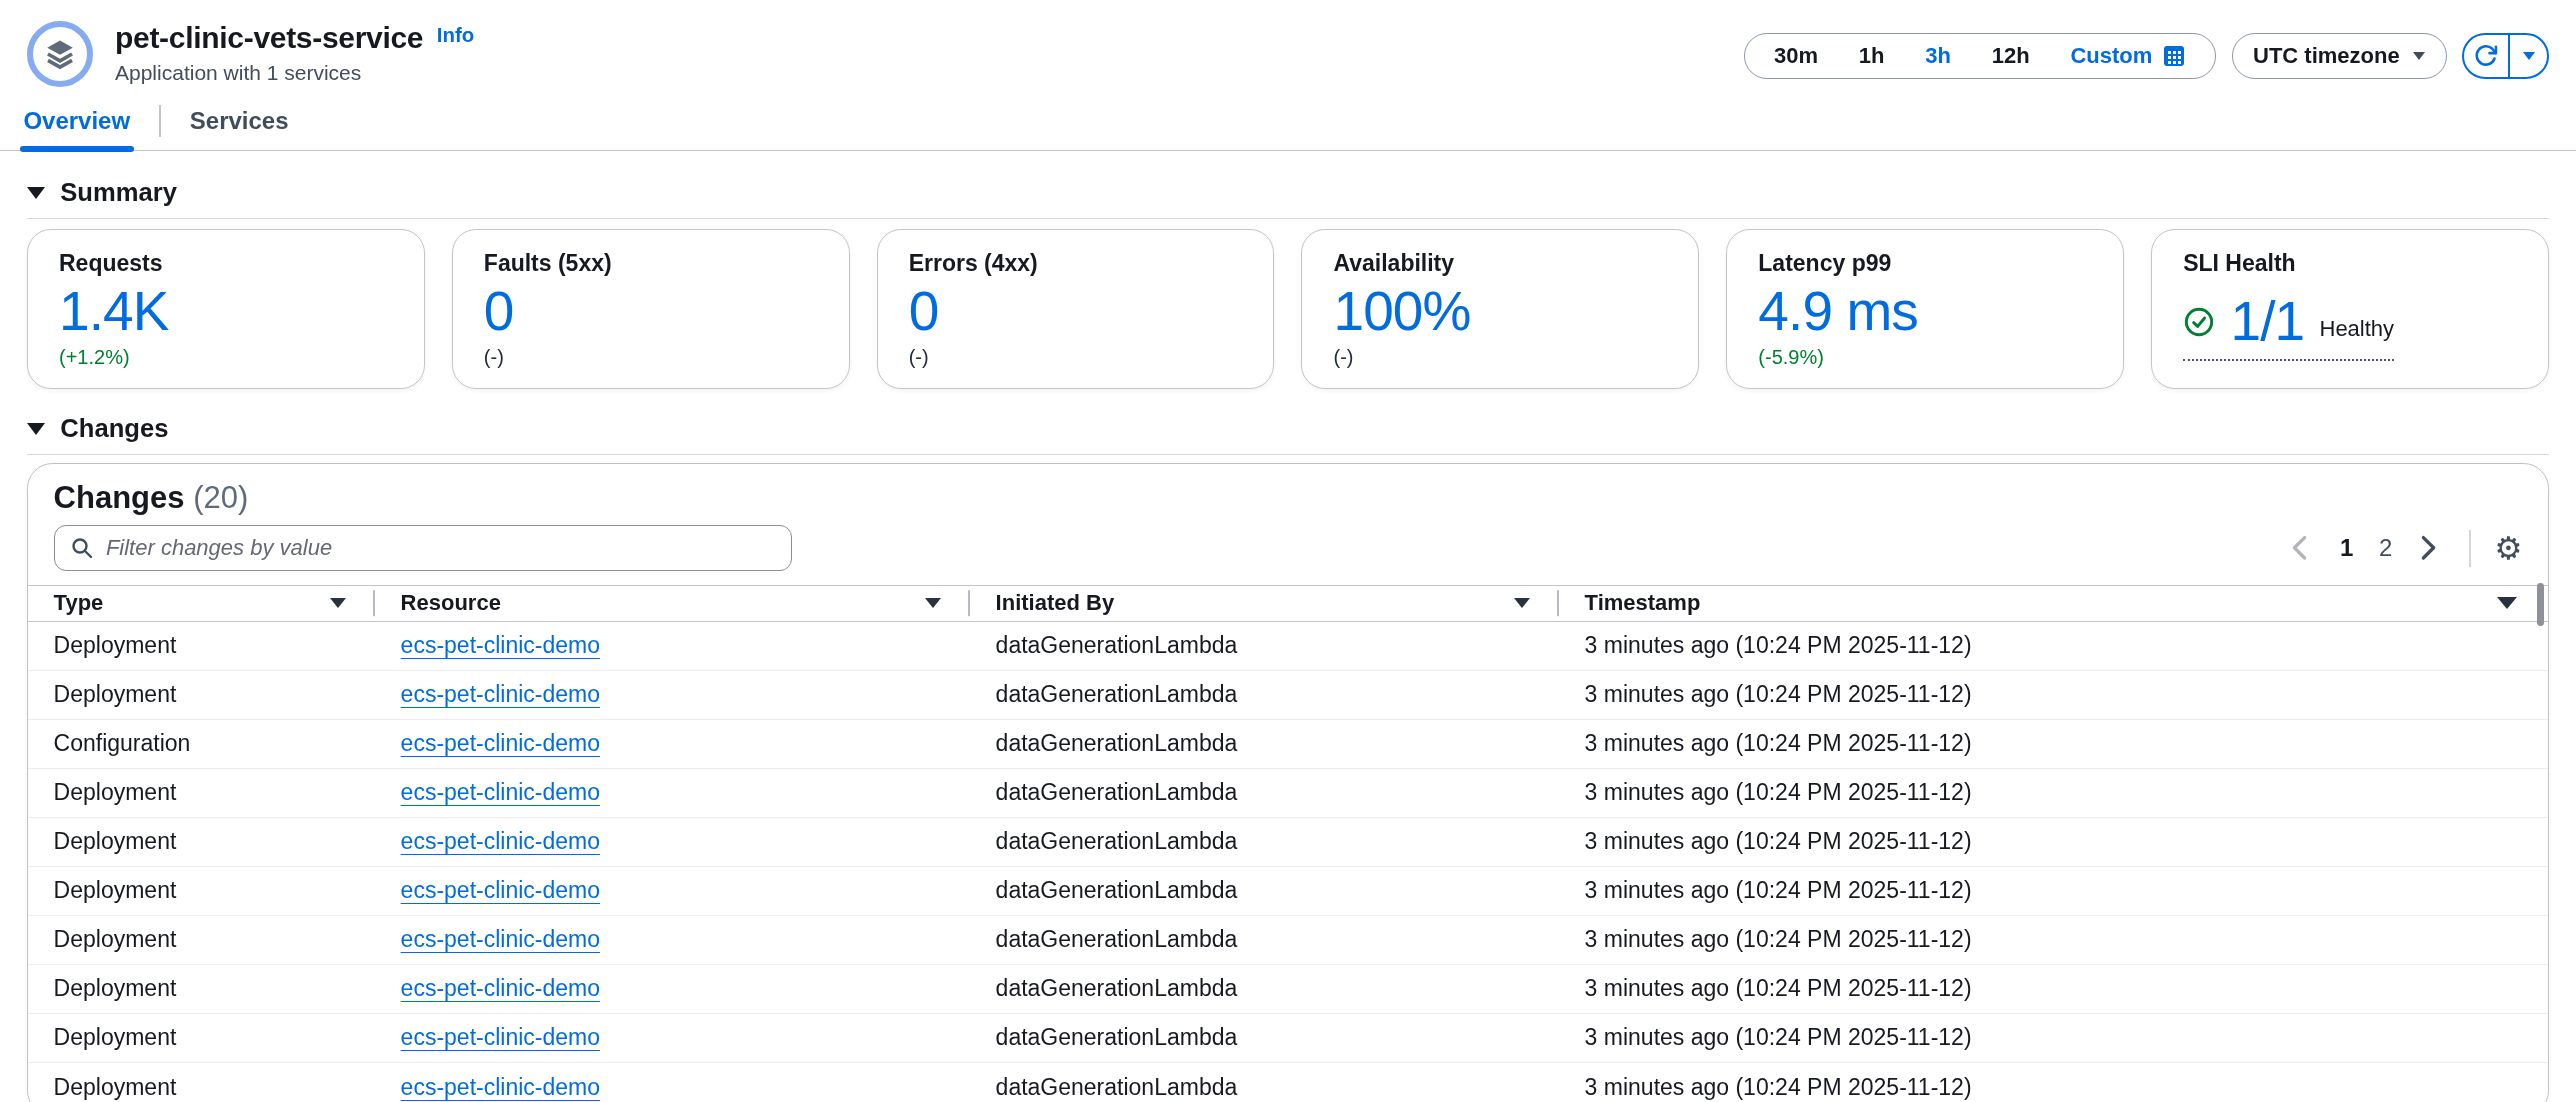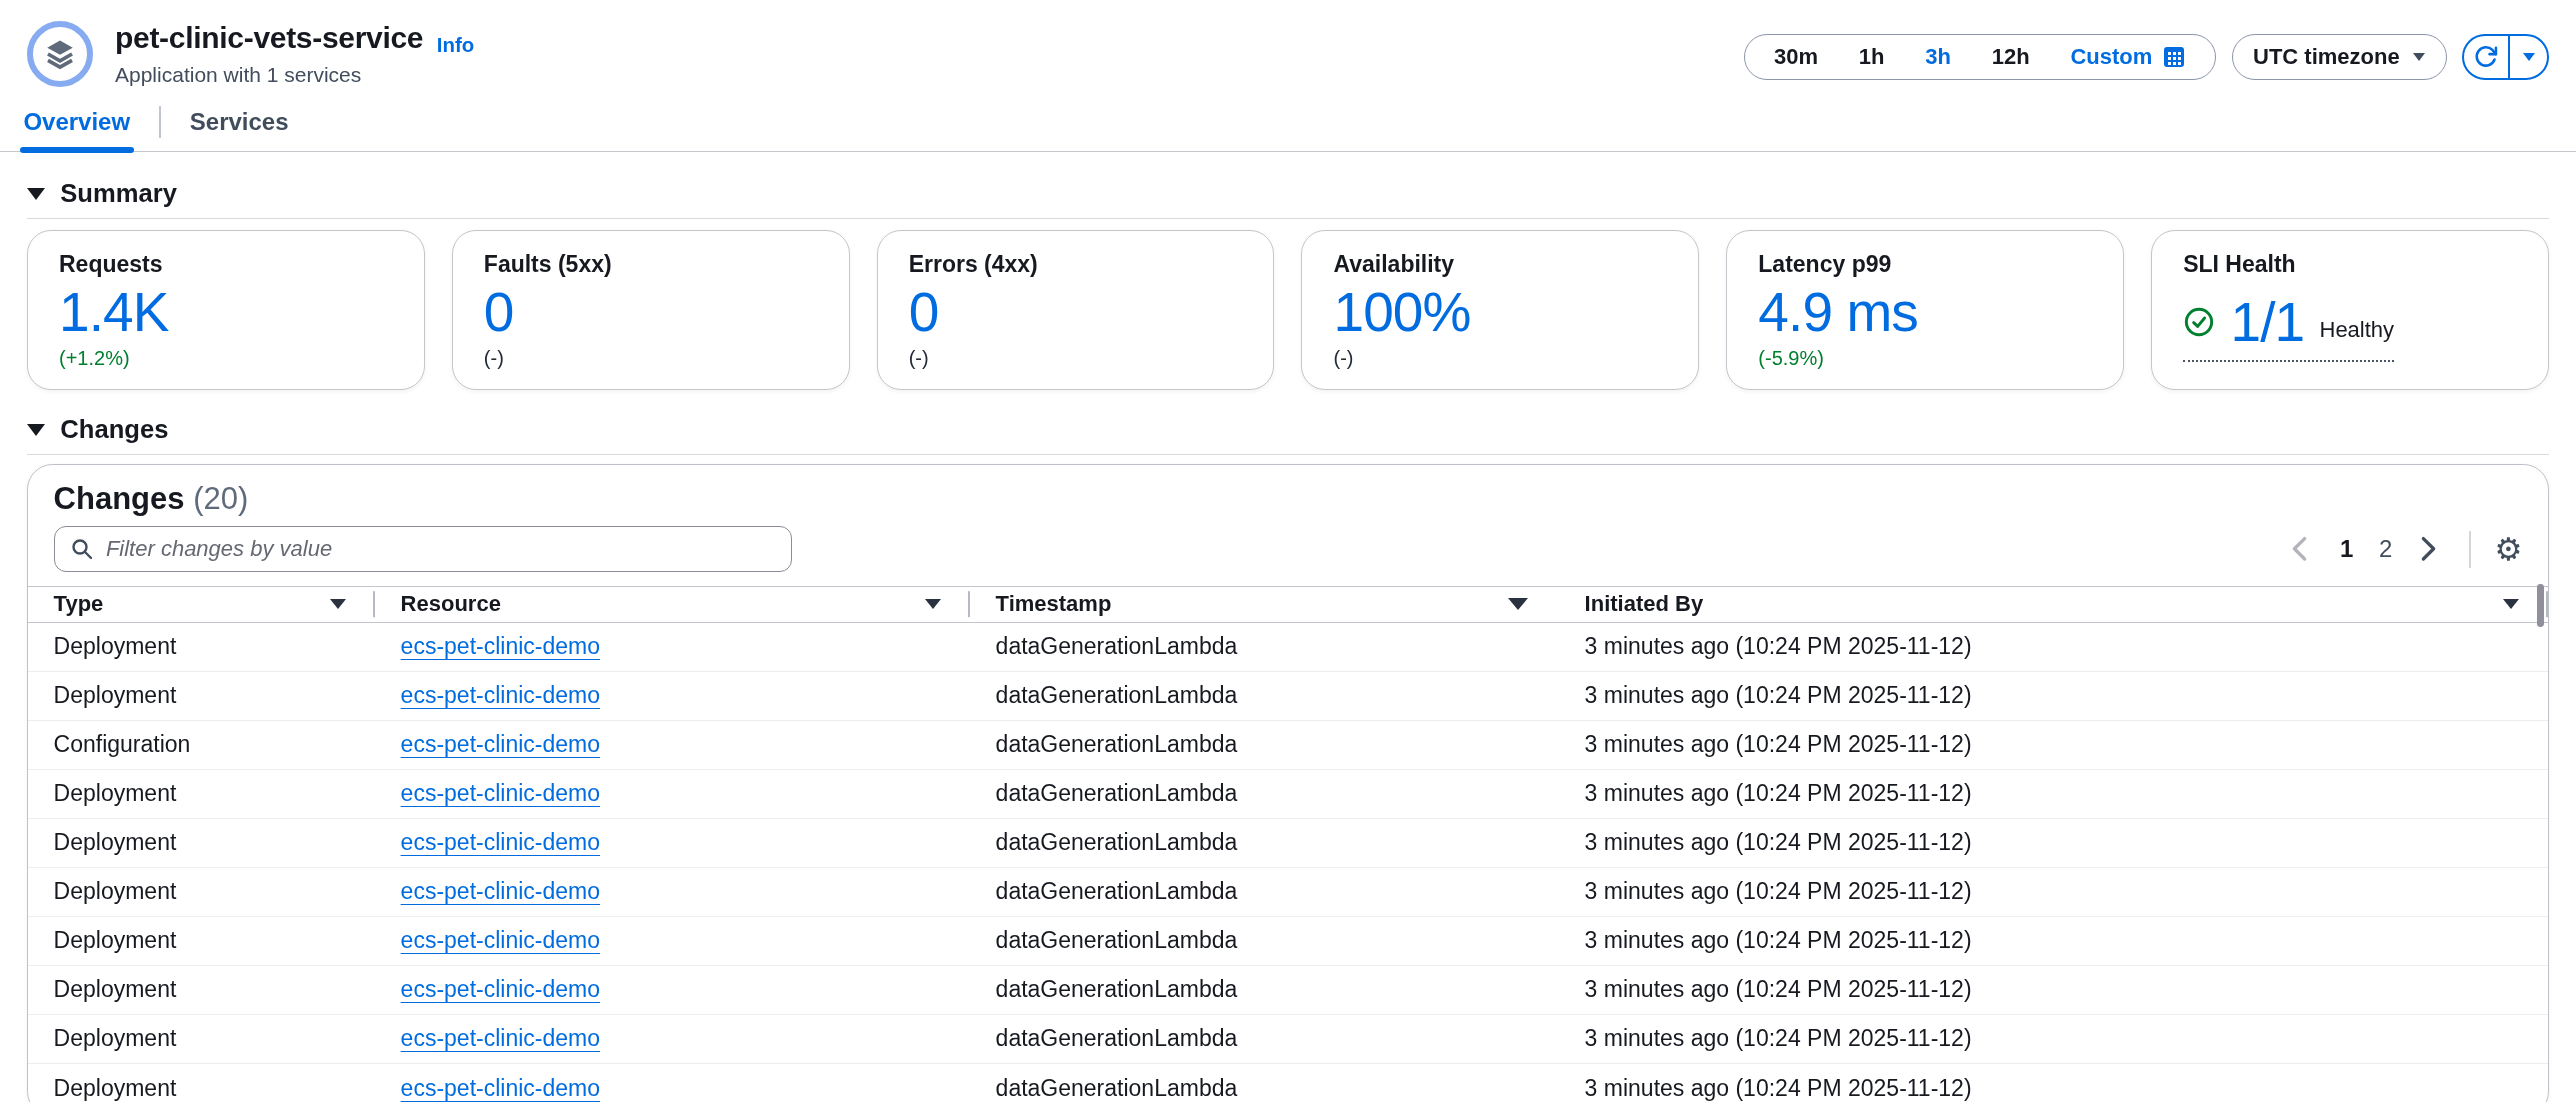--- a/index.html
+++ b/index.html
@@ -13,21 +13,21 @@
   
   .app-header { display:flex; justify-content:space-between; align-items:center; padding: 19px 27px 3.4px 27px; }
   .app-id { display:flex; gap: 22px; }
   .app-icon-circle {
     width:66px; height:66px; border-radius:50%;
     border:6px solid #86abf1; background:#fff;
     display:flex; align-items:center; justify-content:center; flex:0 0 auto; margin-top:1.7px;
   }
   .title-line { display:flex; align-items:flex-start; gap:13.6px; margin-top:1.7px; }
   .page-title { font-size:30px; font-weight:700; letter-spacing:-0.3px; color:#16191f; }
-  .info-link { font-size:20.4px; font-weight:700; color:#006ce0; margin-top:13px; cursor:pointer; }
+  .info-link { font-size:20.4px; font-weight:700; color:#006ce0; margin-top:3px; cursor:pointer; }
   .subtitle { font-size:21px; color:#414d5c; margin-top:6.8px; }
 
   .top-controls { display:flex; align-items:center; gap:15.3px; margin-top:6.8px; }
   .range-group {
     display:flex; align-items:center; height:46px;
     border:1.7px solid #8b95a7; border-radius:23px; padding:0 8.5px; background:#fff;
   }
   .range-item { padding:0 20.4px; font-size:22px; font-weight:600; color:#16191f; cursor:pointer; display:flex; align-items:center; gap:10.2px; }
   .range-item.selected { color:#006ce0; }
   .range-item.custom { color:#006ce0; }
@@ -294,28 +294,28 @@
     <div class="ch-table">
       <div class="thead">
         <div class="th divided">
           <span>Type</span>
           <span class="col-caret"></span>
         </div>
         <div class="th divided">
           <span>Resource</span>
           <span class="col-caret"></span>
         </div>
+        <div class="th divided">
+          <span>Initiated By</span>
+          <span class="col-caret"></span>
+        </div>
         <div class="th last">
           <span>Timestamp</span>
           <span class="col-caret"></span>
         </div>
-        <div class="th divided">
-          <span>Initiated By</span>
-          <span class="col-caret"></span>
-        </div>
       </div>
 
       <div class="rows-container">
 
           <div class="trow">
             <div class="td">Deployment</div>
             <div class="td"><a>ecs-pet-clinic-demo</a></div>
             <div class="td">dataGenerationLambda</div>
             <div class="td">3 minutes ago (10:24 PM 2025-11-12)</div>
           </div>

